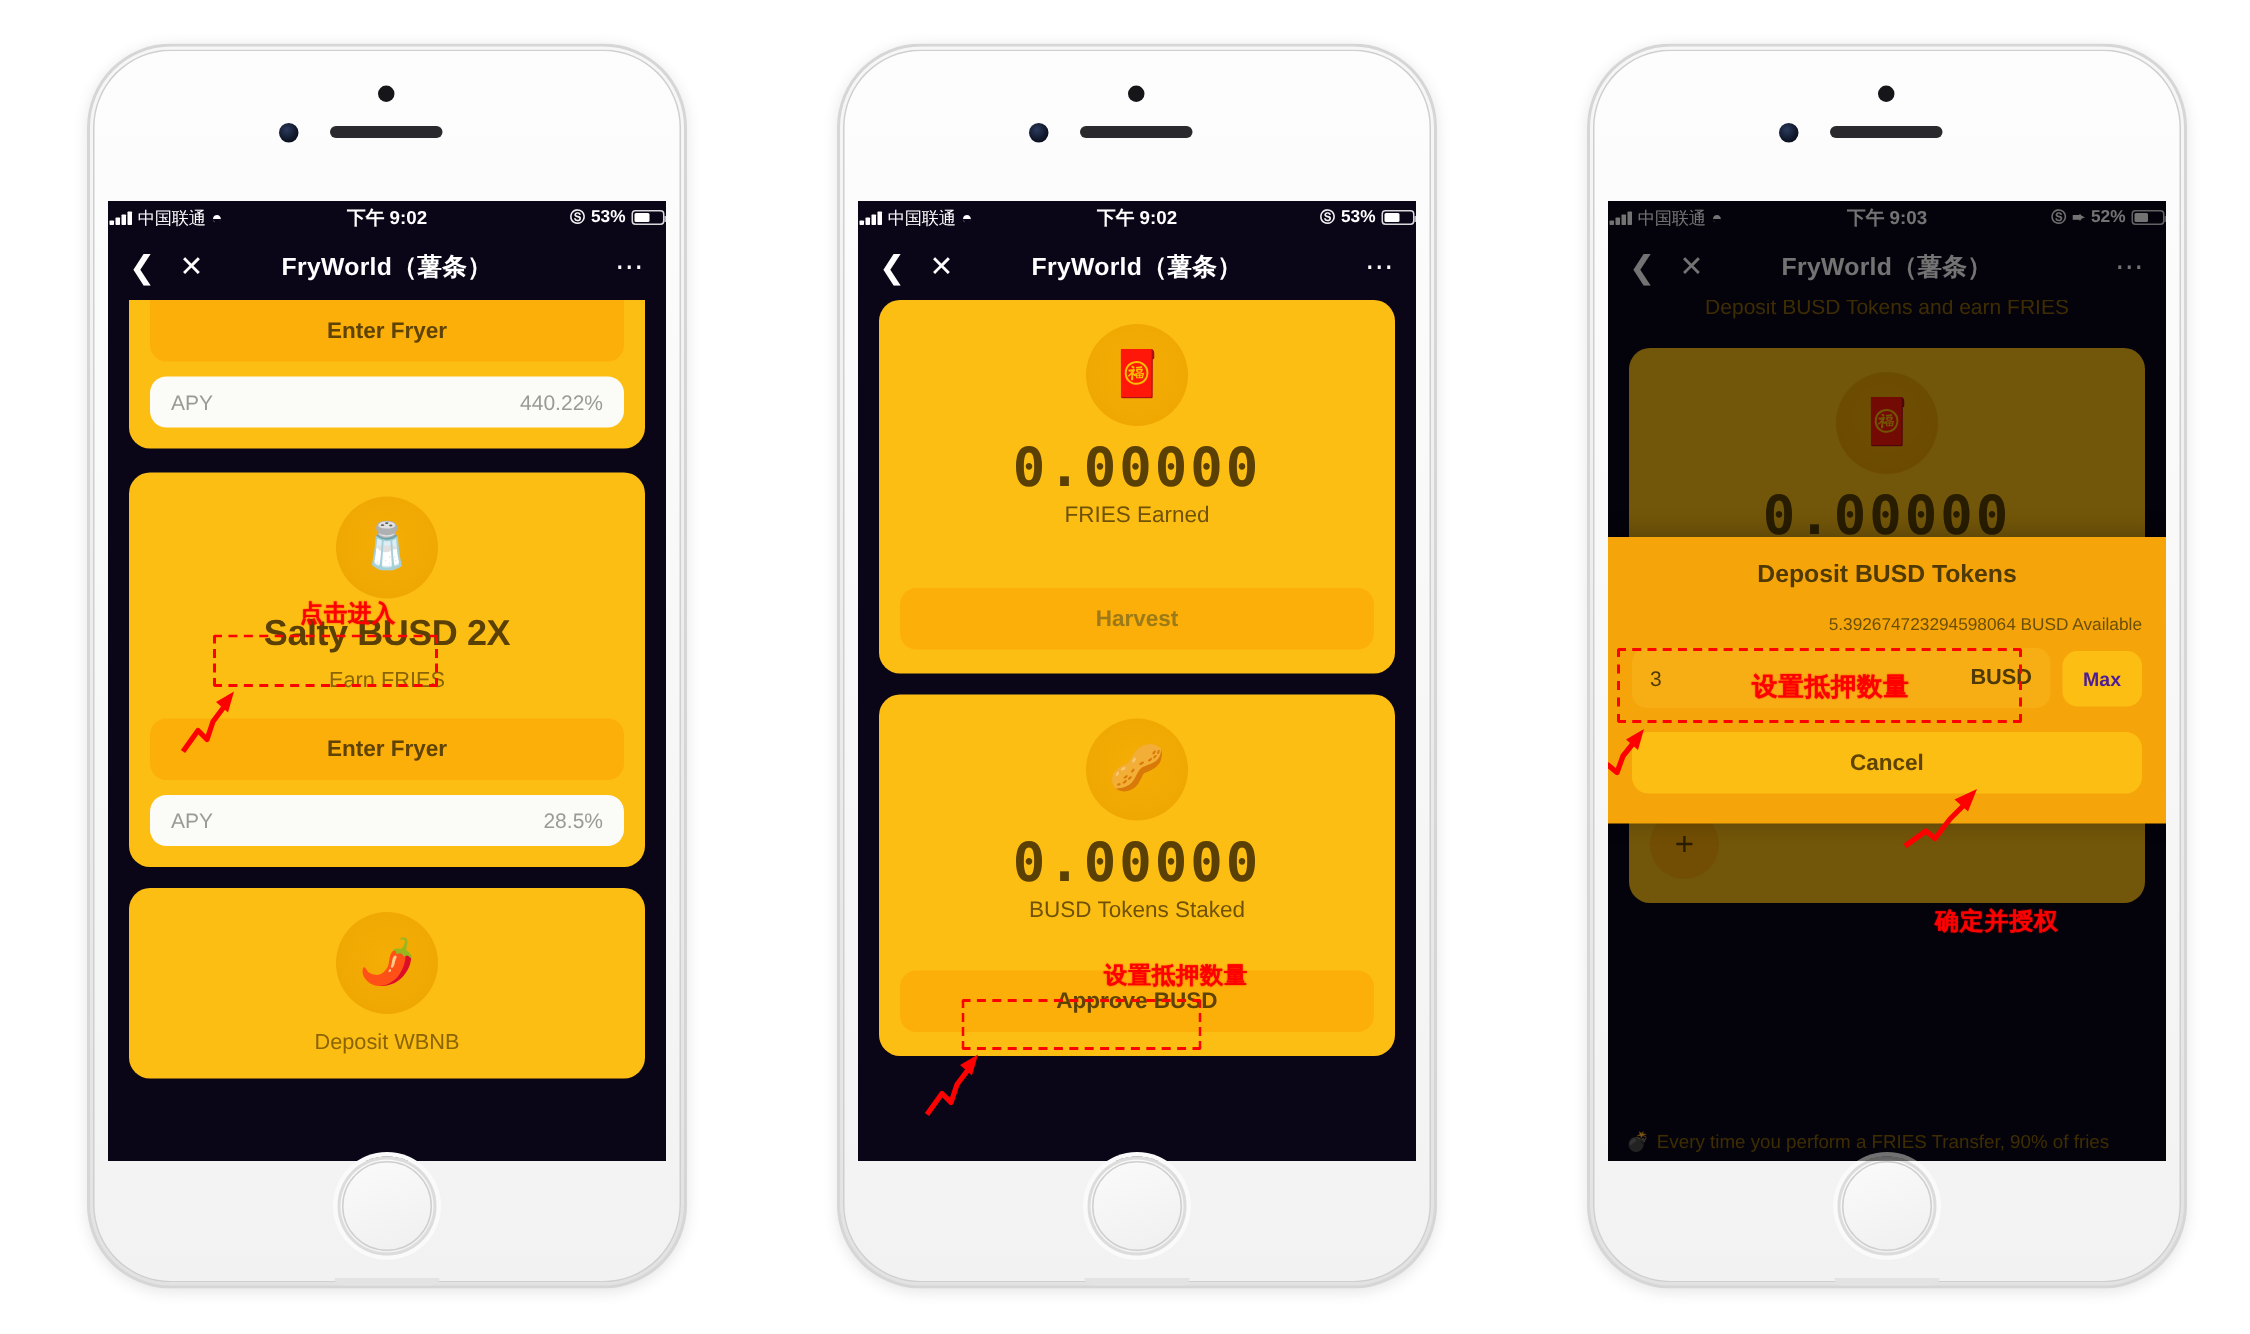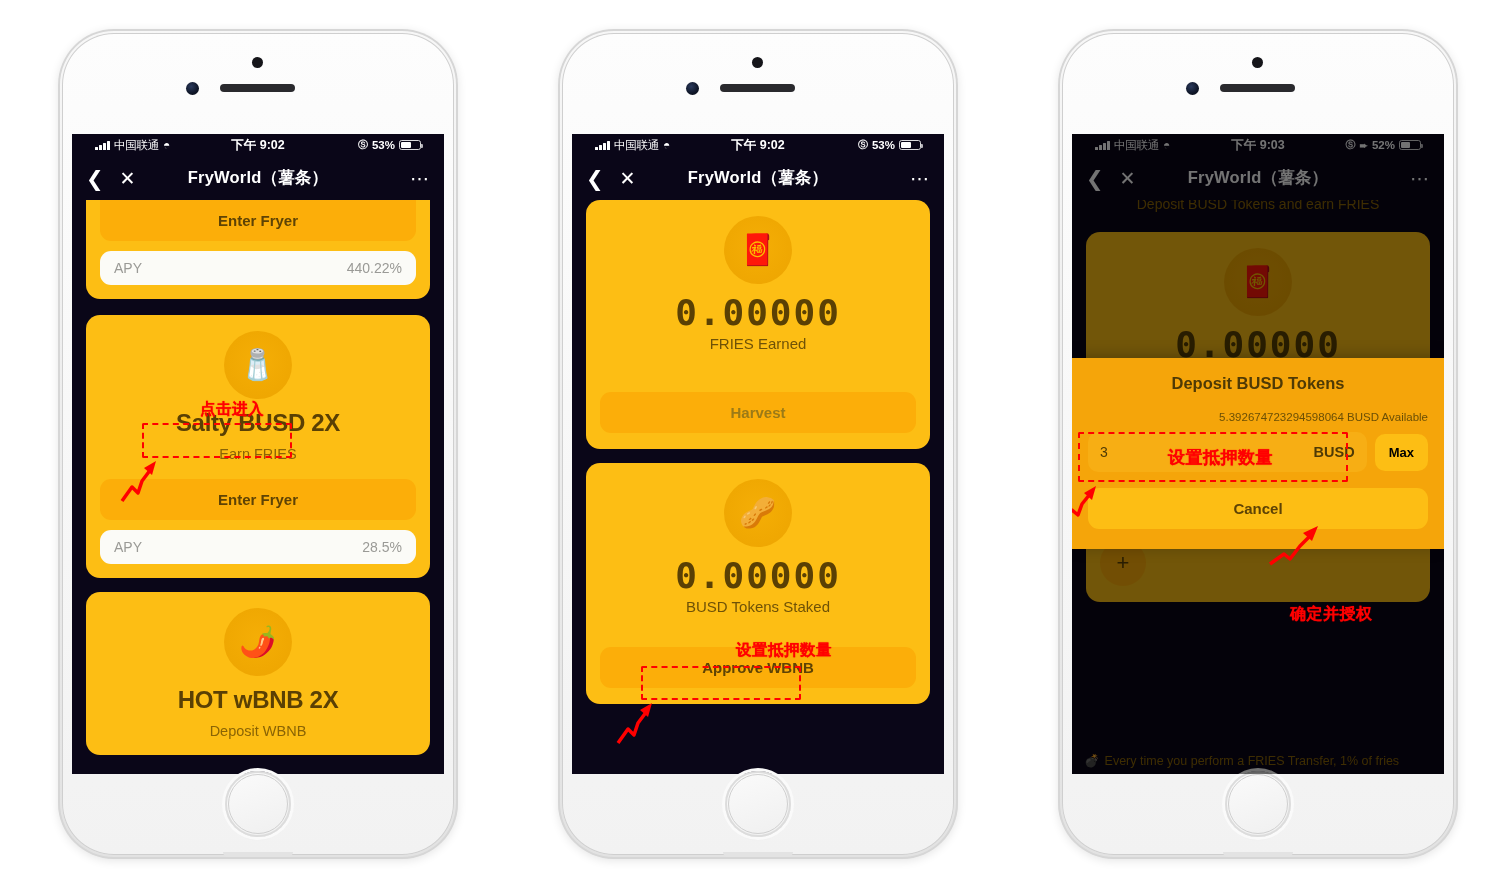--- a/index.html
+++ b/index.html
@@ -66,21 +66,21 @@
     position: absolute;
     left: 14px; top: 105px;
     width: 372px; height: 640px;
     background: #0a0618;
     overflow: hidden;
   }
 
   
   .statusbar {
     height: 22px; display: flex; align-items: center;
-    padding: 0 23px; color: #fff; font-size: 12.5px; font-weight: 600;
+    padding: 0 1px; color: #fff; font-size: 12.5px; font-weight: 600;
     position: relative;
   }
   .sb-left { display: flex; align-items: center; gap: 4px; }
   .bars { display: flex; align-items: flex-end; gap: 1.5px; height: 9px; }
   .bars i { width: 2.6px; background: #fff; border-radius: .5px; display: block; }
   .bars i:nth-child(1){height:3px}.bars i:nth-child(2){height:5px}
   .bars i:nth-child(3){height:7px}.bars i:nth-child(4){height:9px}
   .carrier { font-size: 11.5px; font-weight: 500; letter-spacing: -.2px; }
   .wifi { font-size: 12px; line-height: 1; }
   .sb-center {
@@ -194,21 +194,21 @@
   }
   .input-wrap {
     flex: 1; background: #F7AE14; border-radius: 10px;
     display: flex; align-items: center; padding: 10px 12px;
     position: relative; min-height: 40px;
   }
   .input-val { font-size: 14px; color: #4f3a05; }
   .input-unit { margin-left: auto; font-size: 14.5px; font-weight: 700; color: #4f3a05; }
   .max-btn {
     background: #FDBE14; border: none; border-radius: 10px;
-    padding: 11px 14px; font-size: 13px; font-weight: 700; color: #000000;
+    padding: 11px 14px; font-size: 13px; font-weight: 700; color: #4c1d95;
     font-family: inherit; cursor: pointer;
   }
   .modal-actions { display: flex; gap: 18px; margin-top: 16px; }
   .modal-actions .btn { margin-top: 0; background: #FDBE14; border-radius: 11px; flex: 1; }
 
   .footer-note {
     position: absolute; left: 12px; right: 12px; bottom: 6px;
     font-size: 12.5px; color: #8a6405; display: flex; align-items: center; gap: 5px;
     white-space: nowrap; overflow: hidden;
   }
@@ -285,21 +285,20 @@
           <div class="anno" style="left:114px; top:84px;">点击进入</div>
           <div class="dashbox" style="left:56px; top:108px; width:150px; height:35px;"></div>
           <svg class="arrow-svg" style="left:32px; top:128px;" width="60" height="62" viewBox="0 0 60 62">
             <path d="M4 58 L14 44 L20 50 L24 38 L33 26" stroke="#ff0000" stroke-width="3.5" fill="none" stroke-linejoin="round"></path>
             <path d="M38 18 L34 32 L26 25 Z" fill="#ff0000"></path>
           </svg>
         </div>
 
         <div class="card">
           <div class="coin">🌶️</div>
-          <div class="card-title">HOT wBNB 2X</div>
           <div class="card-sub">Deposit WBNB</div>
         </div>
       </div>
     </div>
 
     <div class="home-btn">
         <div class="home-ring"></div>
       </div>
     <div class="bottom-notch"></div>
   </div>
@@ -344,21 +343,21 @@
           <div class="coin">🧧</div>
           <div class="big-num">0.00000</div>
           <div class="num-label">FRIES Earned</div>
           <button class="btn muted" style="margin-top:40px;">Harvest</button>
         </div>
 
         <div class="card" style="padding-bottom:16px;">
           <div class="coin">🥜</div>
           <div class="big-num">0.00000</div>
           <div class="num-label">BUSD Tokens Staked</div>
-          <button class="btn" style="margin-top:32px;">Approve WBNB</button>
+          <button class="btn" style="margin-top:32px;">Approve BUSD</button>
           <div class="anno" style="left:150px; top:177px;">设置抵押数量</div>
           <div class="dashbox" style="left:55px; top:203px; width:160px; height:34px;"></div>
           <svg class="arrow-svg" style="left:28px; top:222px;" width="60" height="62" viewBox="0 0 60 62">
             <path d="M4 58 L14 44 L20 50 L24 38 L33 26" stroke="#ff0000" stroke-width="3.5" fill="none" stroke-linejoin="round"></path>
             <path d="M38 18 L34 32 L26 25 Z" fill="#ff0000"></path>
           </svg>
         </div>
       </div>
     </div>
 
@@ -413,21 +412,21 @@
           <div style="height:70px"></div>
           <div class="big-num">0.00000</div>
           <div class="num-label">BUSD Tokens Staked</div>
           <div class="row-flex" style="margin-top:24px;">
             <button class="plus-btn">+</button>
           </div>
         </div>
 
         <div class="footer-note">
           <span>💣</span>
-          <span>Every time you perform a FRIES Transfer, 1% of fries</span>
+          <span>Every time you perform a FRIES Transfer, 90% of fries</span>
         </div>
       </div>
 
       <div class="dim-overlay"></div>
 
       <div class="anno" style="z-index:7; left:218px; top:470px; font-size:16px;">确定并授权</div>
 
       <div class="modal">
         <div class="modal-title">Deposit BUSD Tokens</div>
         <div class="modal-avail">5.392674723294598064 BUSD Available</div>

